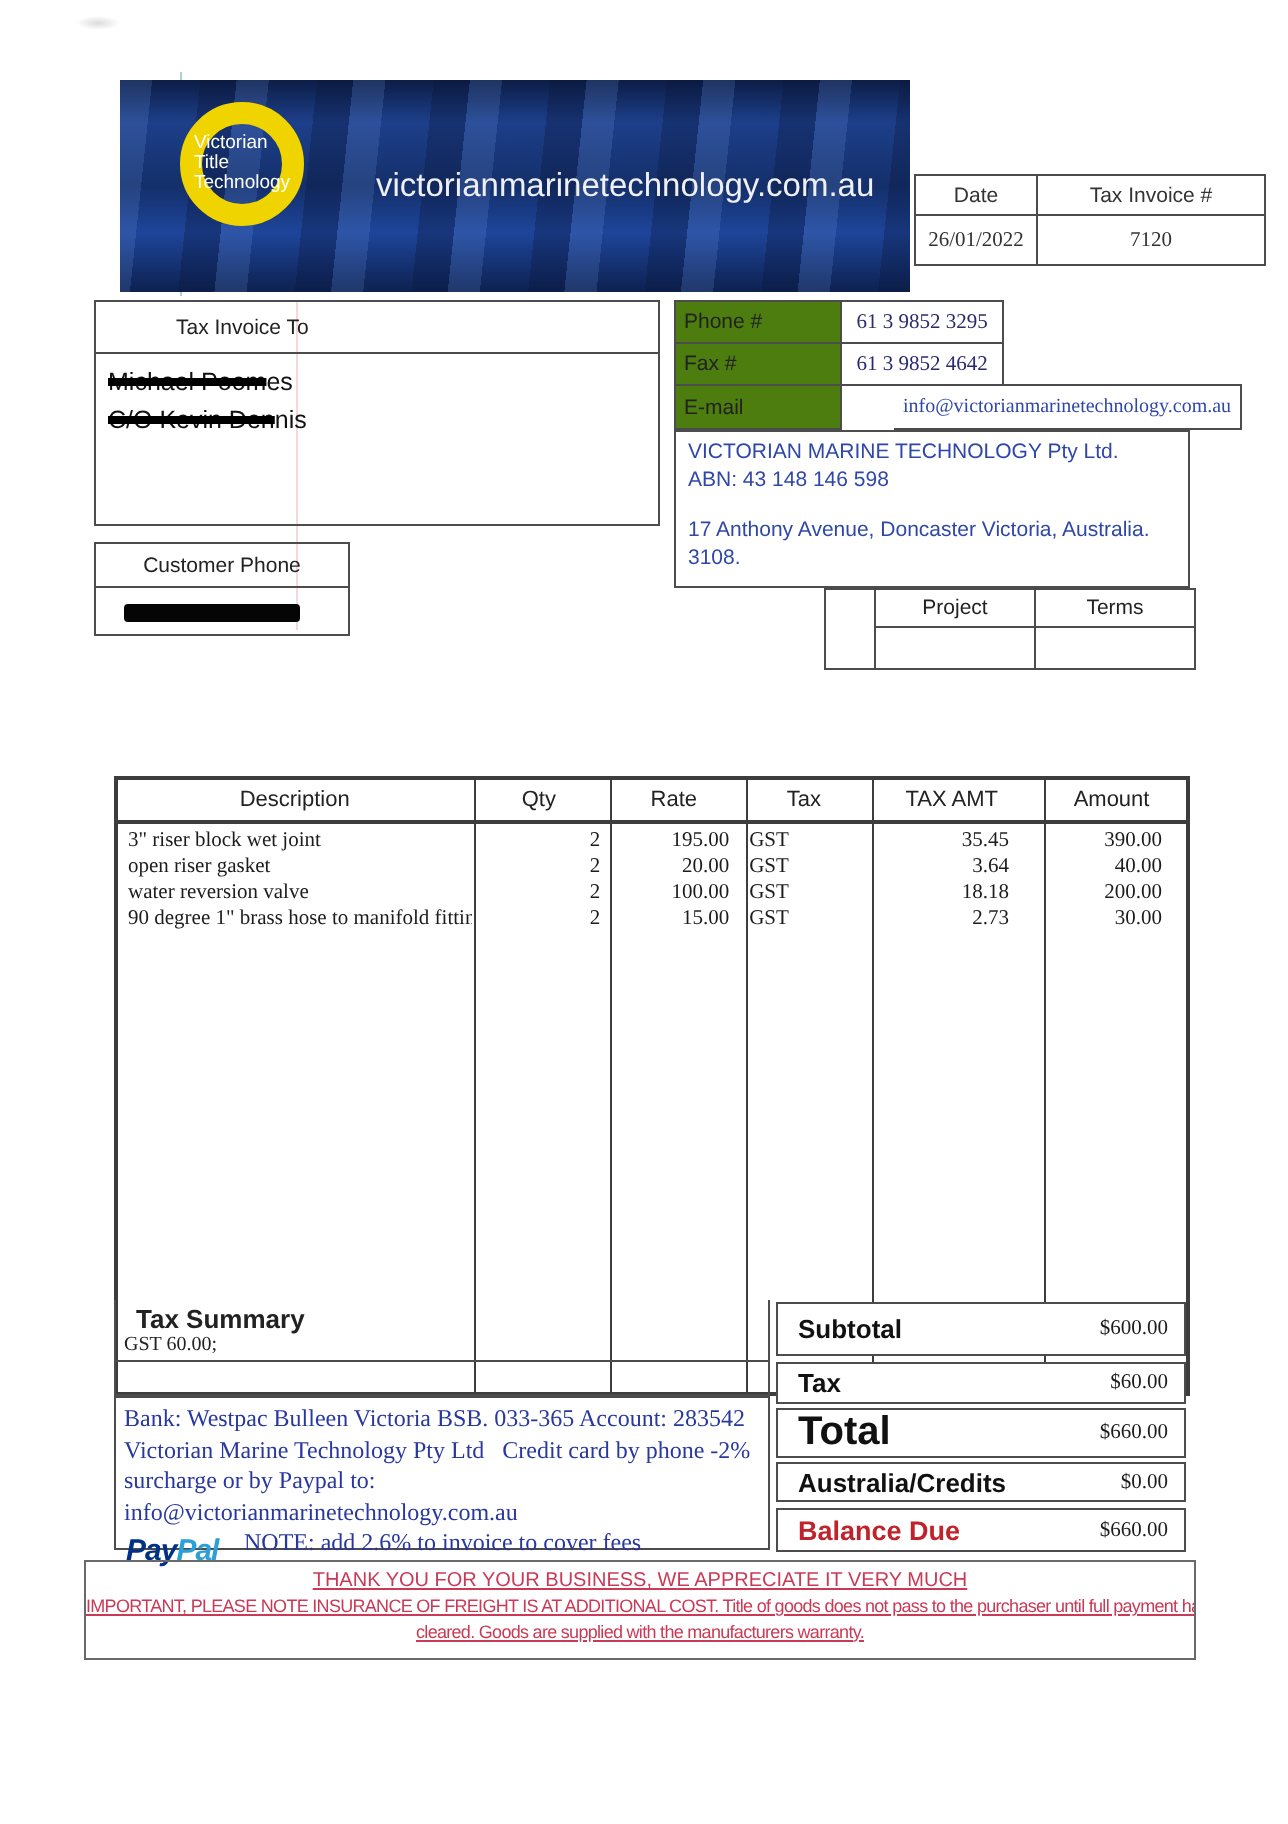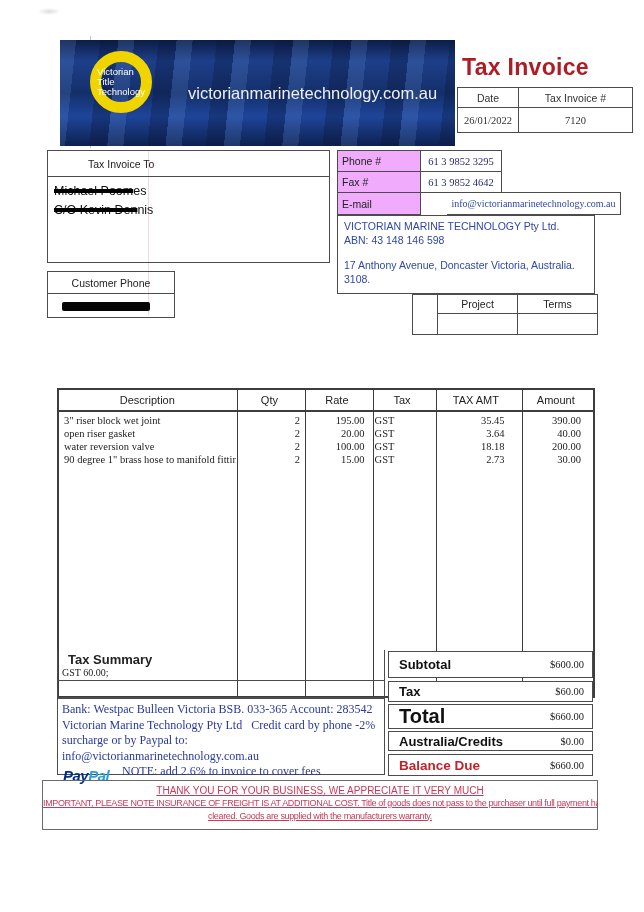--- a/index.html
+++ b/index.html
@@ -45,21 +45,21 @@
   
   .billto { left: 47px; top: 150px; width: 283px; height: 113px; }
   .billto-label { height: 26px; border-bottom: 1px solid #4c4c4c; display: flex; align-items: center;
                   padding-left: 40px; font-size: 10.5px; color: #222; }
   .billto-lines { padding: 5px 0 0 6px; font-size: 12.5px; color: #111; line-height: 1.5; }
   .struck { text-decoration: line-through; text-decoration-thickness: 3.5px; text-decoration-color: #000; }
 
   
   .crow { display: flex; }
   .crow .lab { width: 84px; border: 1px solid #4c4c4c; display:flex; align-items:center; padding-left:4px;
-               font-size: 10.5px; color: #222; background:#f0abfc; }
+               font-size: 10.5px; color: #222; background:#4d7c0f; }
   .crow .val { border: 1px solid #4c4c4c; border-left: none; display:flex; align-items:center; justify-content:center;
                font-family:"Liberation Serif",serif; font-size: 10.5px; color: #2a2a6e; }
   .company-box { left: 337px; top: 215px; width: 258px; height: 79px; border:1px solid #4c4c4c;
                  padding: 4px 0 0 6px; color: #2f47a8; font-size: 10.5px; line-height: 1.3; }
   .company-addr { margin-top: 12px; }
 
   
   .custph-label { left: 47px; top: 271px; width: 128px; height: 23px; display:flex; align-items:center;
                   justify-content:center; font-size: 10.5px; color:#222; }
   .custph-value { left: 47px; top: 293px; width: 128px; height: 25px; }
@@ -128,21 +128,20 @@
     <div class="logo-ring">
       <div class="logo-text">
         <div>Victorian</div>
         <div>Title</div>
         <div>Technology</div>
       </div>
     </div>
     <div class="site-text">victorianmarinetechnology.com.au</div>
   </div>
 
-  <div class="abs doc-title">Tax Invoice</div>
   <div class="abs meta-table">
     <div class="meta-cell meta-head meta-colr">Date</div>
     <div class="meta-cell meta-head">Tax Invoice #</div>
     <div class="meta-cell meta-colr serif">26/01/2022</div>
     <div class="meta-cell serif">7120</div>
   </div>
 
   <div class="abs box billto">
     <div class="billto-label">Tax Invoice To</div>
     <div class="billto-lines">

